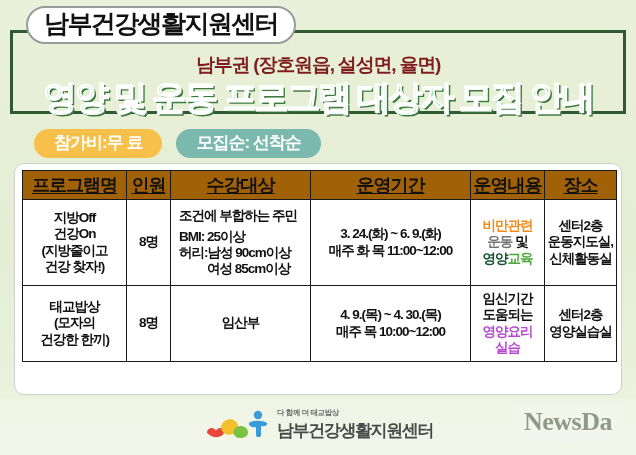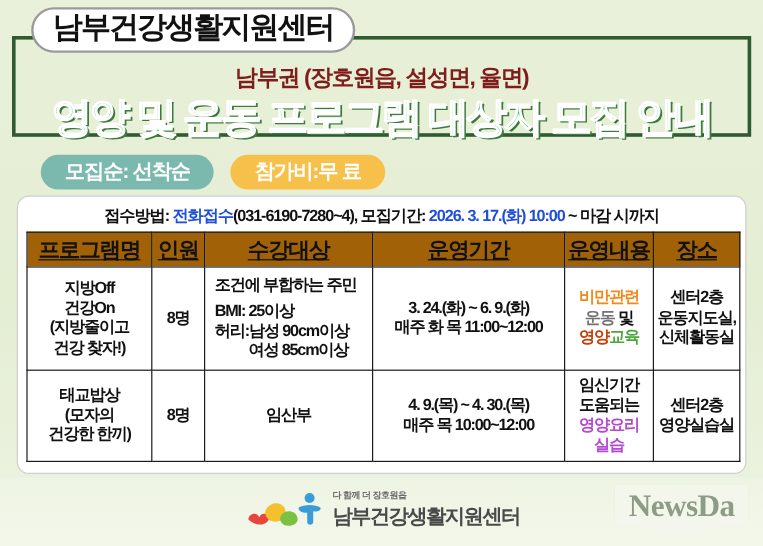--- a/index.html
+++ b/index.html
@@ -172,21 +172,21 @@
     padding-left: 6px;
     line-height: 1.2;
   }
   .target-block .top { margin-bottom: 5px; }
   .target-block .ind { padding-left: 28px; }
 
   
   .c-orange { color: #f08a1d; }
   .c-blue   { color: #737373; }
   .c-black  { color: #111111; }
-  .c-magenta{ color: #c2410c; }
+  .c-magenta{ color: #14532d; }
   .c-green  { color: #4aa83a; }
   .c-purple { color: #b54ad0; }
 
   
   .footer {
     position: absolute;
     left: 0;
     top: 398px;
     width: 636px;
     height: 57px;
@@ -253,29 +253,26 @@
 <div id="poster">
 
   <div class="title-band">
     <div class="subtitle">남부권 (장호원읍, 설성면, 율면)</div>
     <div class="main-title">영양 및 운동 프로그램 대상자 모집 안내</div>
   </div>
 
   <div class="center-pill">남부건강생활지원센터</div>
 
   <div class="badges">
+    <div class="badge badge-fee">참가비:무 료</div>
     <div class="badge badge-order">모집순: 선착순</div>
-    <div class="badge badge-fee">참가비:무 료</div>
   </div>
 
   <div class="card">
 
-    <div class="notice">
-      <span>접수방법: </span><span class="hl">전화접수</span><span>(031-6190-7280~4), </span><span>모집기간: </span><span class="hl">2026. 3. 17.(화) 10:00</span><span> ~ 마감 시까지</span>
-    </div>
 
     <table class="prog">
       <colgroup>
         <col class="col-name">
           <col class="col-count">
           <col class="col-target">
         <col class="col-period">
           <col class="col-content">
           <col class="col-place">
       </colgroup>
@@ -369,21 +366,21 @@
 
   <div class="logo-wrap">
     <svg class="logo-mark" viewBox="0 0 66 34">
       <path d="M2 24 C2 19, 9 17, 11 22 C13 17, 20 19, 19 24 C17 29, 8 30, 2 24 Z" fill="#e8453c"></path>
       <path d="M17 15 C21 8, 32 9, 33 17 C34 25, 24 28, 19 24 C16 21, 15 18, 17 15 Z" fill="#f4c02c"></path>
       <path d="M29 21 C32 15, 42 16, 43 23 C44 29, 33 31, 30 27 C28 25, 28 23, 29 21 Z" fill="#7cc242"></path>
       <circle cx="53" cy="6" r="4.2" fill="#3a9bd9"></circle>
       <path d="M44 14 C48 11, 58 11, 62 14 C63 16, 60 18, 56 17 L56 26 C56 29, 51 29, 51 26 L51 18 C47 19, 43 16, 44 14 Z" fill="#3a9bd9"></path>
     </svg>
     <div class="logo-text-wrap">
-      <div class="logo-tagline">다 함께 더 장호원읍</div>
+      <div class="logo-tagline">다 함께 더 태교밥상</div>
       <div class="logo-name">남부건강생활지원센터</div>
     </div>
   </div>
 
   <div class="watermark">
     <div class="plate"></div>
     <div class="wm-text">NewsDa</div>
   </div>
 
 </div>

